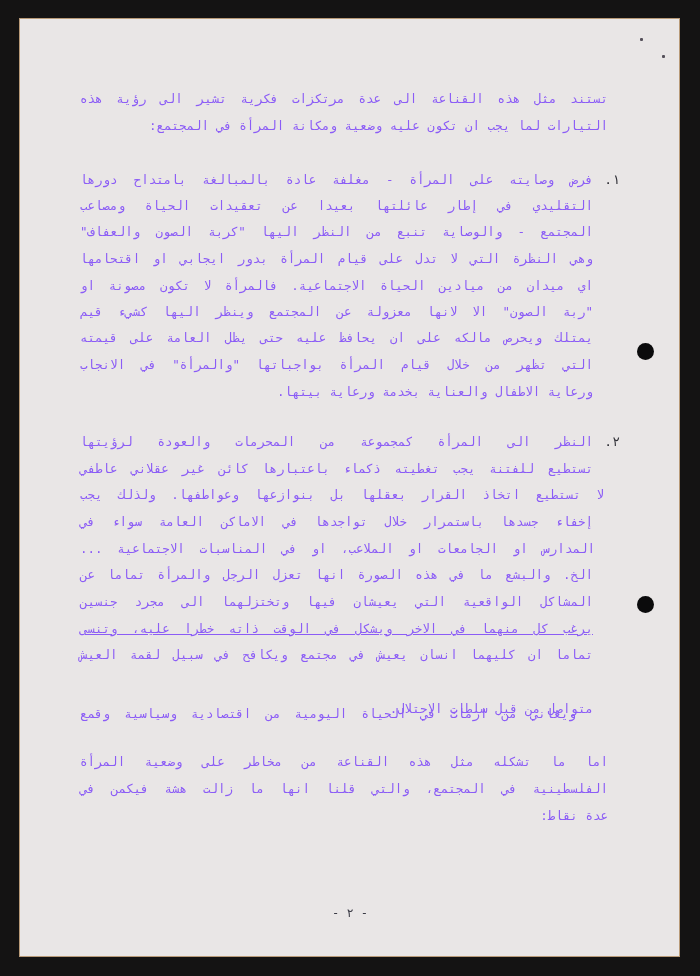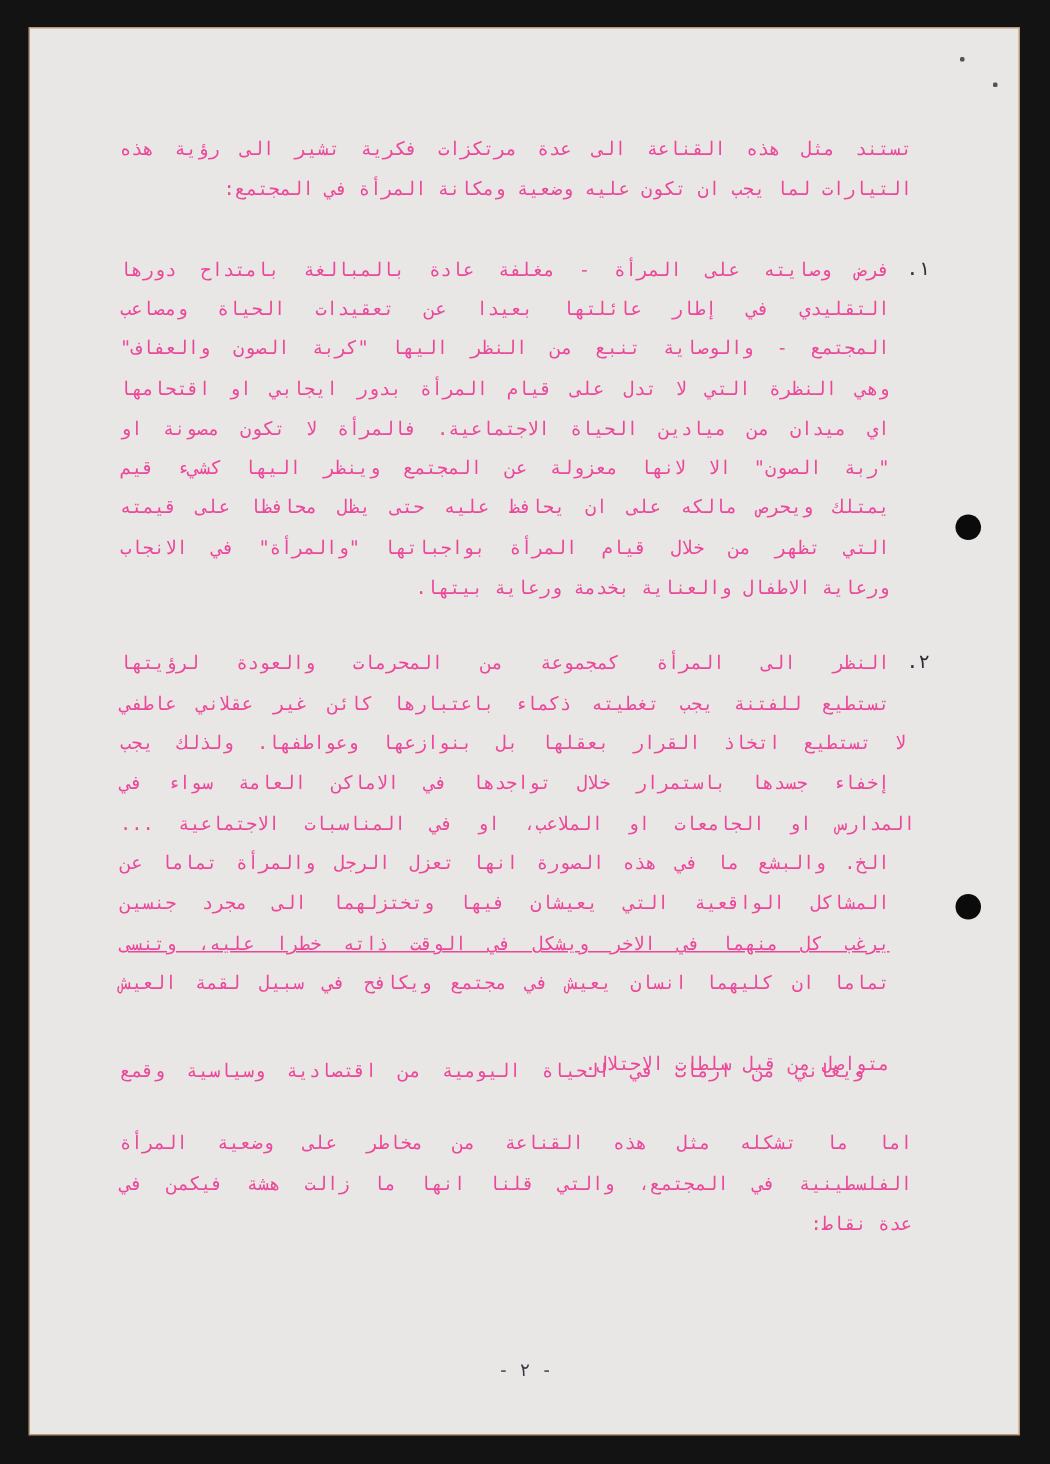--- a/index.html
+++ b/index.html
@@ -29,21 +29,21 @@
       background: #55505a;
       border-radius: 1px;
     }
     .line {
       position: absolute;
       right: 92px;
       direction: rtl;
       text-align: right;
       white-space: nowrap;
       font-size: 12.5px;
-      color: #ec4899;
+      color: #8b5cf6;
       letter-spacing: 0.4px;
     }
     .line.just { left: 80px; text-align: justify; text-align-last: justify; }
     .num {
       position: absolute;
       right: 85px;
       font-size: 13px;
       color: #2f2f36;
       direction: rtl;
     }
@@ -70,30 +70,30 @@
 <div class="line just" style="top:91px;">تستند مثل هذه القناعة الى عدة مرتكزات فكرية تشير الى رؤية هذه</div>
 <div class="line" style="top:118px;">التيارات لما يجب ان تكون عليه وضعية ومكانة المرأة في المجتمع:</div>
 
 <div class="num" style="top:172px; right:80px;">١.</div>
 <div class="line just" style="top:172px; right:107px;">فرض وصايته على المرأة - مغلفة عادة بالمبالغة بامتداح دورها</div>
 <div class="line just" style="top:198px; right:107px;">التقليدي في إطار عائلتها بعيدا عن تعقيدات الحياة ومصاعب</div>
 <div class="line just" style="top:224px; right:107px;">المجتمع - والوصاية تنبع من النظر اليها "كربة الصون والعفاف"</div>
 <div class="line just" style="top:251px; right:107px;">وهي النظرة التي لا تدل على قيام المرأة بدور ايجابي او اقتحامها</div>
 <div class="line just" style="top:278px; right:107px;">اي ميدان من ميادين الحياة الاجتماعية. فالمرأة لا تكون مصونة او</div>
 <div class="line just" style="top:304px; right:107px;">"ربة الصون" الا لانها معزولة عن المجتمع وينظر اليها كشيء قيم</div>
-<div class="line just" style="top:330px; right:107px;">يمتلك ويحرص مالكه على ان يحافظ عليه حتى يظل محافظا على قيمته</div>
+<div class="line just" style="top:330px; right:107px;">يمتلك ويحرص مالكه على ان يحافظ عليه حتى يظل العامة على قيمته</div>
 <div class="line just" style="top:357px; right:107px;">التي تظهر من خلال قيام المرأة بواجباتها "والمرأة" في الانجاب</div>
 <div class="line" style="top:384px; right:107px;margin-left:40px;">ورعاية الاطفال والعناية بخدمة ورعاية بيتها.</div>
 
 <div class="num" style="top:434px; right:80px;">٢.</div>
 <div class="line just" style="top:434px; right:107px;">النظر الى المرأة كمجموعة            من المحرمات والعودة لرؤيتها</div>
 <div class="line just" style="top:461px; right:107px;">تستطيع للفتنة يجب تغطيته ذكماء باعتبارها كائن غير عقلاني عاطفي</div>
 <div class="line just" style="top:487px; right:96px;">لا تستطيع اتخاذ القرار بعقلها بل بنوازعها وعواطفها. ولذلك يجب</div>
 <div class="line just" style="top:514px; right:107px;">إخفاء جسدها باستمرار خلال تواجدها في الاماكن العامة سواء في</div>
-<div class="line just" style="top:541px; right:90px;">المدارس او الجامعات او الملاعب، او في المناسبات الاجتماعية ...</div>
+<div class="line just" style="top:541px; right:105px;">المدارس او الجامعات او الملاعب، او في المناسبات الاجتماعية ...</div>
 <div class="line just" style="top:567px; right:107px;">الخ. والبشع ما في هذه الصورة انها تعزل الرجل والمرأة تماما عن</div>
 <div class="line just" style="top:594px; right:107px;">المشاكل الواقعية التي يعيشان فيها وتختزلهما الى مجرد جنسين</div>
 <div class="line just" style="top:621px; right:107px;text-decoration:underline;">يرغب كل منهما في الاخر ويشكل في الوقت ذاته خطرا عليه، وتنسى</div>
 <div class="line just" style="top:647px; right:107px;">تماما ان كليهما انسان يعيش في مجتمع ويكافح في سبيل لقمة العيش</div>
 <div class="line just" style="top:674px; right:124px;margin-top:32px;">ويعاني من ازمات في الحياة اليومية من اقتصادية وسياسية وقمع</div>
 <div class="line" style="top:701px; right:107px;">متواصل من قبل سلطات الاحتلال.</div>
 
 <div class="line just" style="top:754px;">اما ما تشكله مثل هذه القناعة من مخاطر على وضعية المرأة</div>
 <div class="line just" style="top:781px;">الفلسطينية في المجتمع، والتي قلنا انها ما زالت هشة فيكمن في</div>
 <div class="line" style="top:808px;">عدة نقاط:</div>

